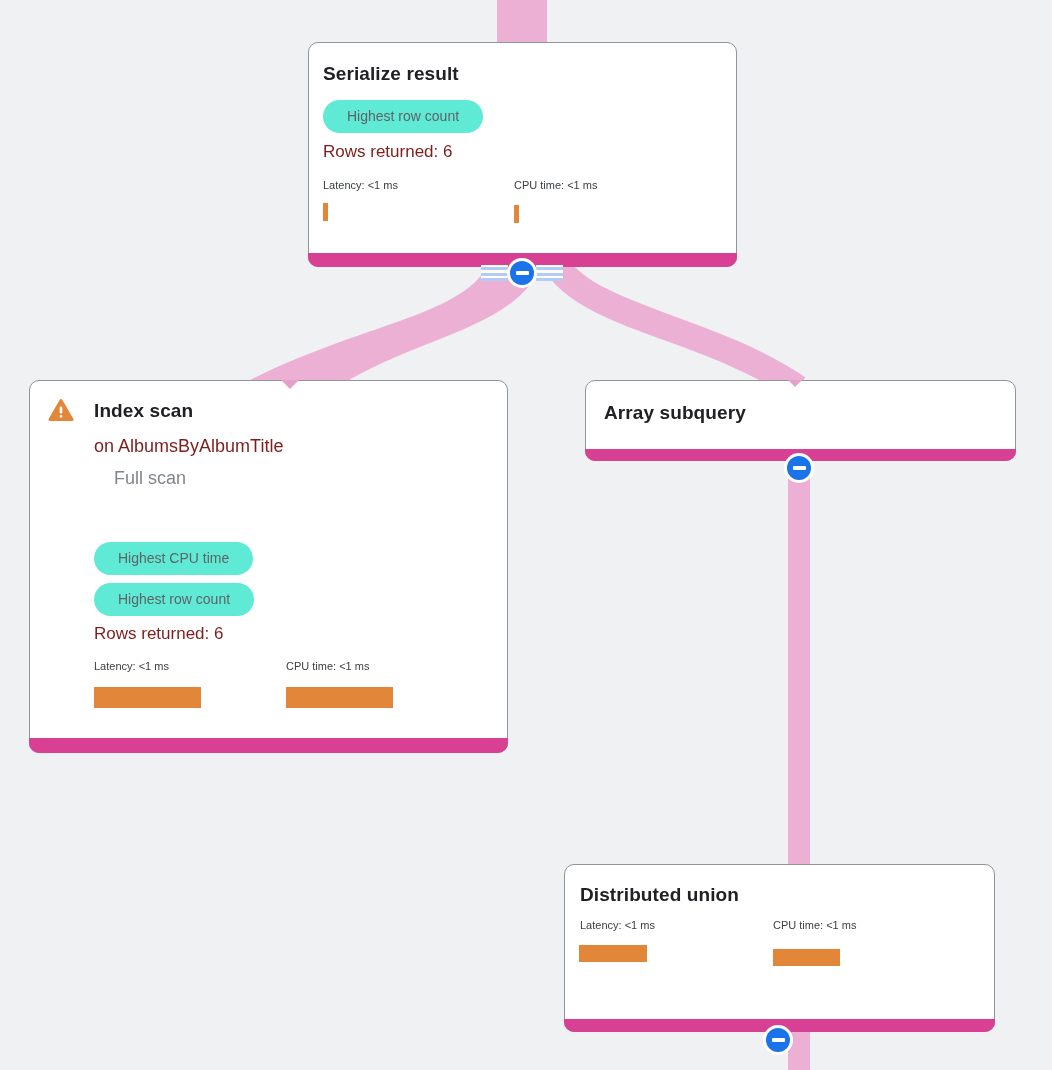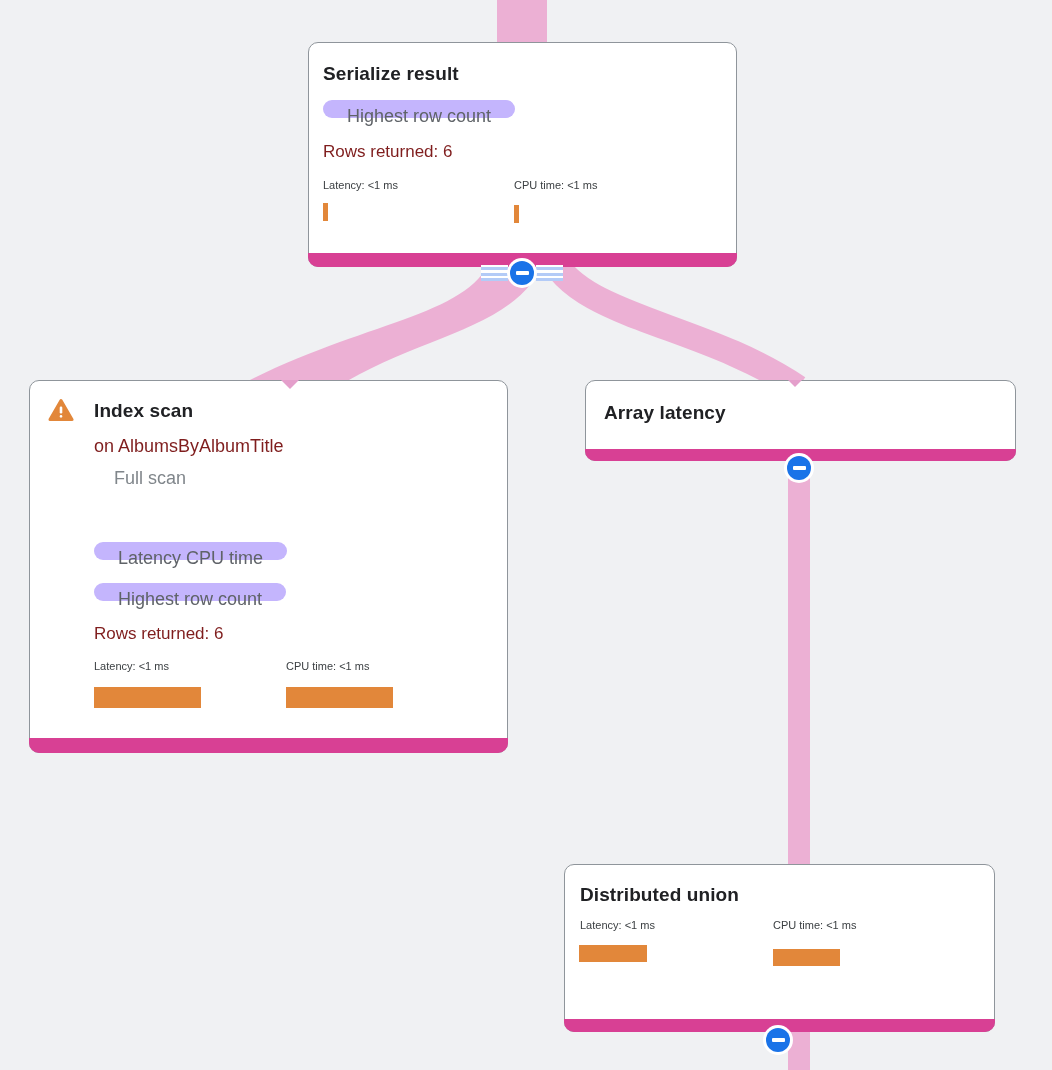--- a/index.html
+++ b/index.html
@@ -24,22 +24,22 @@
     position:absolute;left:-1px;right:-1px;bottom:-1px;height:14px;
     background:#d84094;border-radius:0 0 10px 10px;
   }
   .node-title{
     position:absolute;font-size:19px;font-weight:600;color:#202124;
     letter-spacing:.1px;white-space:nowrap;
   }
   .node-sub{position:absolute;font-size:18px;color:#7f1d1d;white-space:nowrap;}
   .node-muted{position:absolute;font-size:18px;color:#80868b;white-space:nowrap;}
   .badge{
-    position:absolute;height:18px;line-height:33px;border-radius:17px;
-    background:#c4b5fd;color:#5f6368;font-size:18px;padding:0 24px;
+    position:absolute;height:33px;line-height:33px;border-radius:17px;
+    background:#5eead4;color:#5f6368;font-size:14px;padding:0 24px;
     white-space:nowrap;
   }
   .metric-label{position:absolute;font-size:11px;color:#3c4043;white-space:nowrap;}
   .metric-bar{position:absolute;background:#e2873a;}
   
   .warn{position:absolute;width:26px;height:24px;}
   
   .collapse-wrap{position:absolute;z-index:3;width:30px;height:30px;}
   .collapse-btn{
     position:absolute;left:0;top:0;width:30px;height:30px;border-radius:50%;
@@ -106,32 +106,32 @@
 
 <div class="node" style="left:29px;top:380px;width:479px;height:373px;">
   <svg class="warn" style="left:18px;top:17px;" viewBox="0 0 26 24">
     <path d="M13 2.5 L24 21.5 H2 Z" fill="#e2873a" stroke="#e2873a" stroke-width="3" stroke-linejoin="round"></path>
     <rect x="11.7" y="8.5" width="2.6" height="7" rx="1.2" fill="#fff"></rect>
     <rect x="11.7" y="17" width="2.6" height="2.6" rx="1.2" fill="#fff"></rect>
   </svg>
   <div class="node-title" style="left:64px;top:19px;">Index scan</div>
   <div class="node-sub" style="left:64px;top:55px;">on AlbumsByAlbumTitle</div>
   <div class="node-muted" style="left:64px;top:87px;margin-left:20px;">Full scan</div>
-  <div class="badge" style="left:64px;top:161px;">Latency CPU time</div>
+  <div class="badge" style="left:64px;top:161px;">Highest CPU time</div>
   <div class="badge" style="left:64px;top:202px;">Highest row count</div>
   <div class="node-sub" style="left:64px;top:243px;font-size:17px;">Rows returned: 6</div>
   <div class="metric-label" style="left:64px;top:279px;">Latency: &lt;1 ms</div>
   <div class="metric-label" style="left:256px;top:279px;">CPU time: &lt;1 ms</div>
   <div class="metric-bar" style="left:64px;top:306px;width:107px;height:21px;"></div>
   <div class="metric-bar" style="left:256px;top:306px;width:107px;height:21px;"></div>
   <div class="accent-bar" style="height:15px;"></div>
 </div>
 
 <div class="node" style="left:585px;top:380px;width:431px;height:81px;">
-  <div class="node-title" style="left:18px;top:21px;">Array latency</div>
+  <div class="node-title" style="left:18px;top:21px;">Array subquery</div>
   <div class="accent-bar" style="height:12px;"></div>
   <div class="collapse-wrap" style="left:198px;bottom:-23px;">
     <button class="collapse-btn">
       <span class="collapse-inner">
         <span class="minus"></span>
       </span>
     </button>
   </div>
 </div>
 

